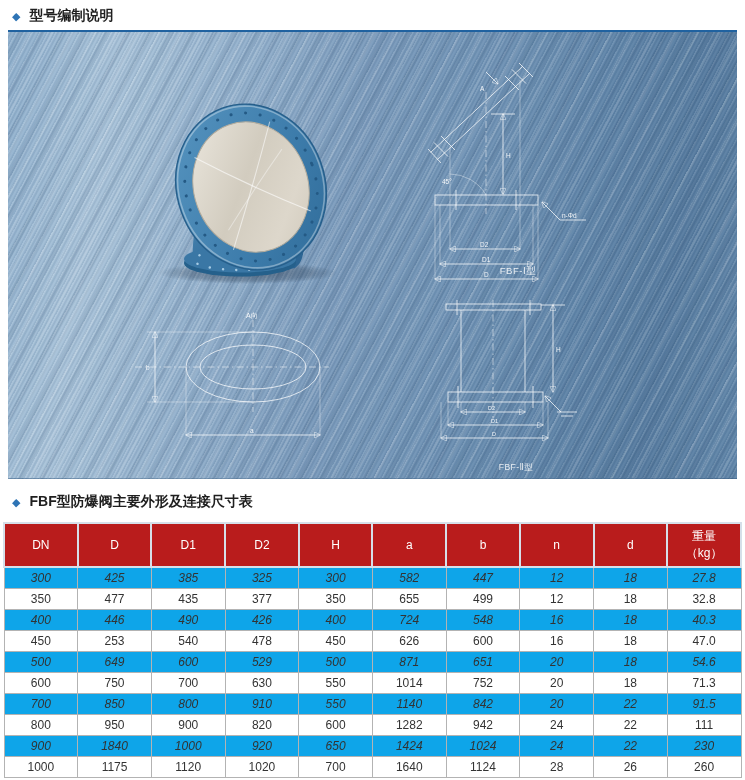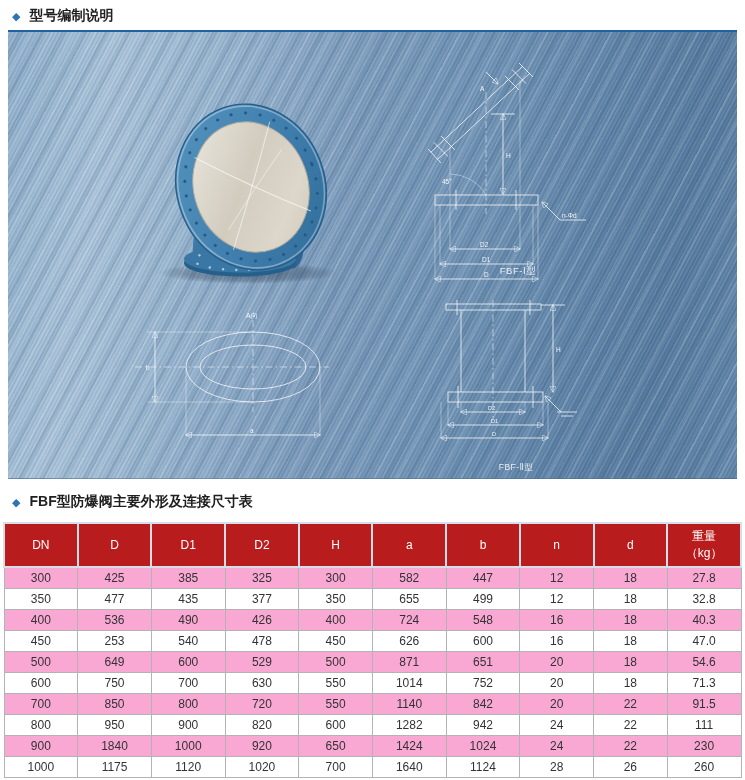--- a/index.html
+++ b/index.html
@@ -38,21 +38,21 @@
     width:739px;margin:6px 3px 0 3px;border-collapse:collapse;
     table-layout:fixed;font-size:12px;color:#333;text-align:center;
   }
   .dim-table th{
     background:#b91c1c;color:#ffffff;font-weight:normal;font-size:12px;
     border:2px solid #d6dfe9;padding:4px 12px;
   }
   .dim-table td{
     border:1px solid #b3b3b3;padding:3px 0;background:#ffffff;
   }
-  .dim-table tr.alt td{background:#f9a8d4;}
+  .dim-table tr.alt td{background:#0ea5e9;font-style:italic;}
 </style>
 </head>
 <body>
 
 <div class="section-title">
   <span class="bullet">◆</span>
   <span>型号编制说明</span>
 </div>
 
 <div class="figure-panel">
@@ -253,21 +253,21 @@
         <td>377</td>
         <td>350</td>
         <td>655</td>
         <td>499</td>
         <td>12</td>
         <td>18</td>
         <td>32.8</td>
       </tr>
       <tr class="alt">
         <td>400</td>
-        <td>536</td>
+        <td>446</td>
         <td>490</td>
         <td>426</td>
         <td>400</td>
         <td>724</td>
         <td>548</td>
         <td>16</td>
         <td>18</td>
         <td>40.3</td>
       </tr>
       <tr>
@@ -303,21 +303,21 @@
         <td>1014</td>
         <td>752</td>
         <td>20</td>
         <td>18</td>
         <td>71.3</td>
       </tr>
       <tr class="alt">
         <td>700</td>
         <td>850</td>
         <td>800</td>
-        <td>720</td>
+        <td>910</td>
         <td>550</td>
         <td>1140</td>
         <td>842</td>
         <td>20</td>
         <td>22</td>
         <td>91.5</td>
       </tr>
       <tr>
         <td>800</td>
         <td>950</td>

